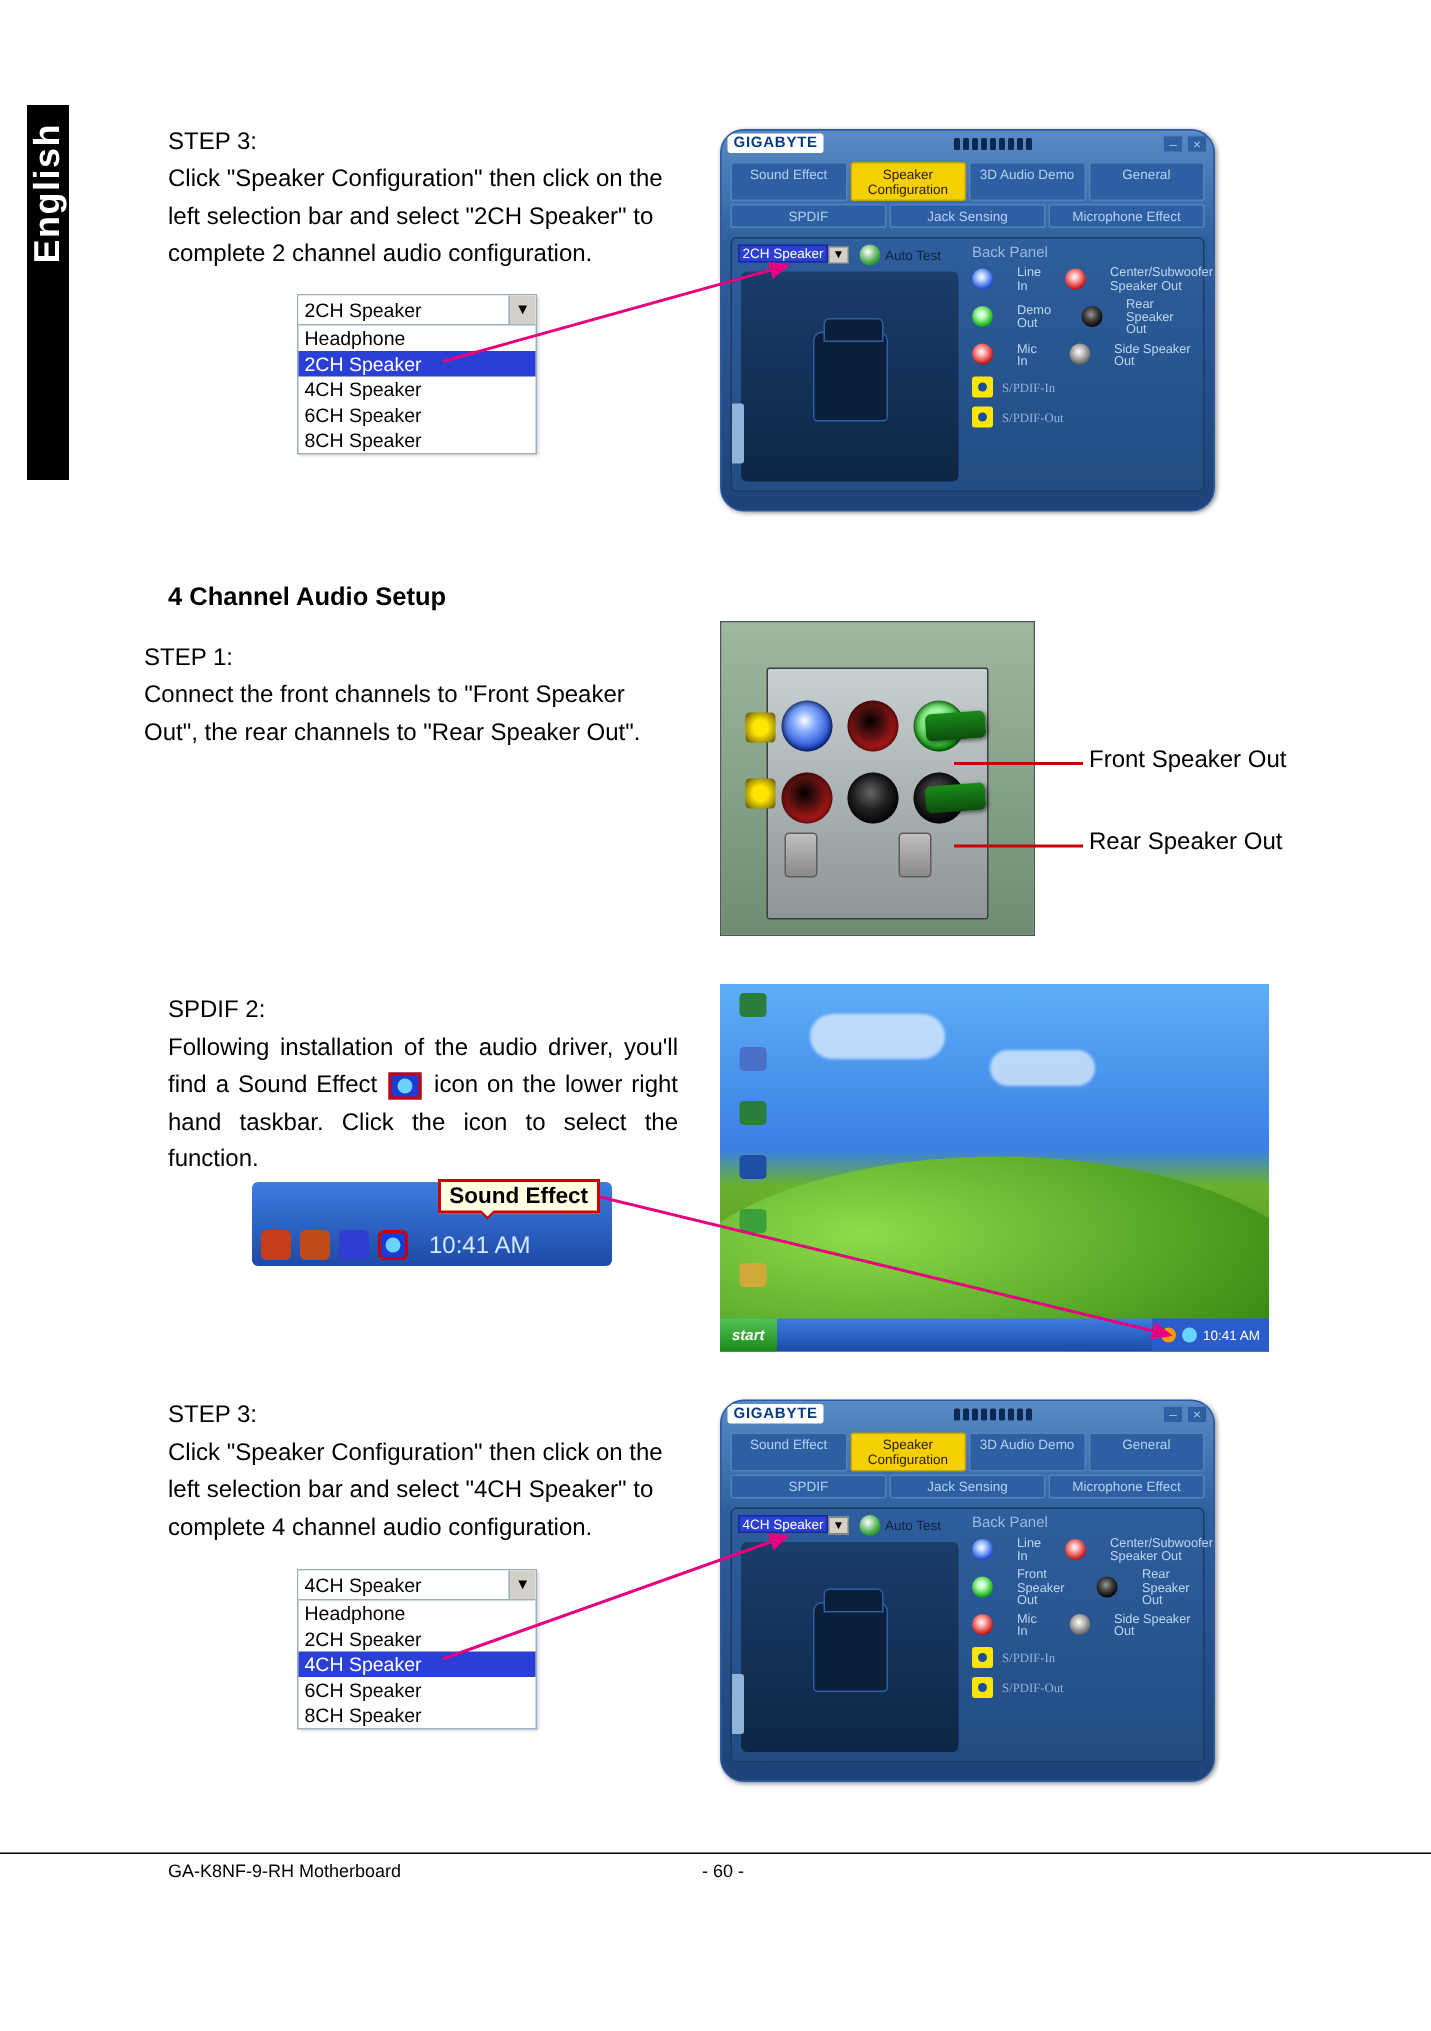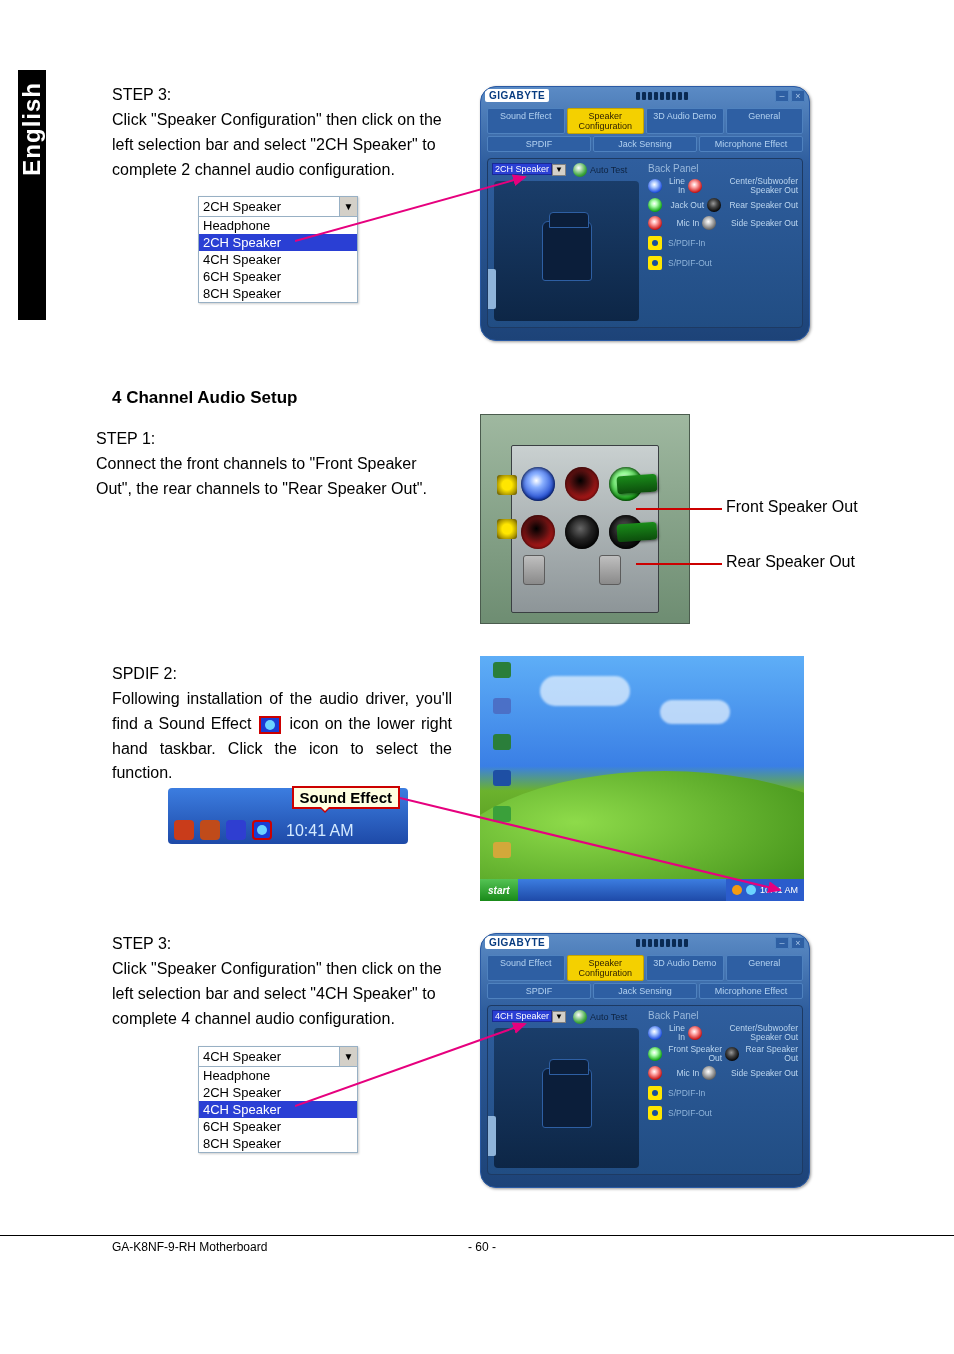--- a/index.html
+++ b/index.html
@@ -150,36 +150,36 @@
   }
   .gb-panel .room .chair::before {
     content:""; position:absolute; left:6px; top:-10px; width:38px; height:14px;
     background:#0b1e3a; border:1px solid #2e5fa3; border-radius:4px 4px 0 0;
   }
   .gb-panel .port-grid {
     position:absolute; left:160px; top:4px; right:4px;
     font-size:8.5px; color:#bcd6f0;
   }
   .gb-panel .pg-hdr { color:#9ab9dc; margin-bottom:3px; font-size:10px; }
-  .gb-panel .pg-row { display:flex; align-items:center; margin-bottom:4px; gap:3px;text-align:right; }
+  .gb-panel .pg-row { display:flex; align-items:center; margin-bottom:4px; gap:16px; }
   .gb-panel .pg-row .jack {
     width:14px; height:14px; border-radius:50%;
     background:radial-gradient(circle at 45% 40%, #fff 0%, #aaa 30%, #444 70%, #000);
     flex:0 0 auto;
   }
   .gb-panel .pg-row .jack.red   { background:radial-gradient(circle at 45% 40%, #fff 0%, #ffaaaa 25%, #cc1414 70%, #500); }
   .gb-panel .pg-row .jack.green { background:radial-gradient(circle at 45% 40%, #fff 0%, #b0ffb0 25%, #12a812 70%, #063); }
   .gb-panel .pg-row .jack.blue  { background:radial-gradient(circle at 45% 40%, #fff 0%, #b0ccff 25%, #1f4fe0 70%, #003); }
   .gb-panel .pg-row .jack.grey  { background:radial-gradient(circle at 45% 40%, #fff 0%, #ccc 25%, #666 70%, #222); }
   .gb-panel .pg-row .jack.black { background:radial-gradient(circle at 45% 40%, #999 0%, #444 35%, #000 75%); }
   .gb-panel .pg-row .lbl { flex:1 1 auto; line-height:1; }
   .gb-panel .spdif-row { display:flex; align-items:center; gap:6px; margin-top:6px; }
   .gb-panel .spdif-row .sq { width:14px; height:14px; background:#ffe600; border-radius:2px; position:relative; }
   .gb-panel .spdif-row .sq::after { content:""; position:absolute; left:4px; top:4px; width:6px; height:6px; border-radius:50%; background:#1a4d9a; }
-  .gb-panel .spdif-row .lbl { color:#8fb4da; }
+  .gb-panel .spdif-row .lbl { color:#8fb4da;font-family:Liberation Serif, serif; }
   .gb-panel .edge-tab {
     position:absolute; left:0; top:110px; width:8px; height:40px;
     background:#8fb4da; border-radius:0 2px 2px 0;
   }
   
   .backpanel-fig {
     width:210px; height:210px;
     background: linear-gradient(#9fb8a0,#6e8d72);
     border:1px solid #4b5c4e;
     position: relative;
@@ -224,21 +224,21 @@
   .backpanel-fig .h1 { left:42px; top:140px; }
   .backpanel-fig .h2 { left:118px; top:140px; }
 
   .call-line {
     position:absolute; height:0; border-top:2px solid #c00;
   }
   .call-label { font-size:16px; position:absolute; }
 
   
   .desktop-fig {
-    width:324px; height:245px;
+    width:366px; height:245px;
     background:#2c6fe8;
     position:relative;
     overflow:hidden;
   }
   .desktop-fig .sky {
     position:absolute; inset:0;
     background: linear-gradient(#5eaef7 0%, #3a7fe5 45%, #6bb22d 55%, #3c7d11 100%);
   }
   .desktop-fig .cloud {
     position:absolute; width:90px; height:30px; background:#eaf4ff;
@@ -388,21 +388,21 @@
         <div class="port-grid">
           <div class="pg-hdr">Back Panel</div>
           <div class="pg-row">
               <div class="jack blue"></div>
               <div class="lbl">Line In</div>
               <div class="jack red"></div>
               <div class="lbl">Center/Subwoofer Speaker Out</div>
             </div>
           <div class="pg-row">
               <div class="jack green"></div>
-              <div class="lbl">Jack Out</div>
+              <div class="lbl">Demo Out</div>
               <div class="jack black"></div>
               <div class="lbl">Rear Speaker Out</div>
             </div>
           <div class="pg-row">
               <div class="jack red"></div>
               <div class="lbl">Mic In</div>
               <div class="jack grey"></div>
               <div class="lbl">Side Speaker Out</div>
             </div>
           <div class="spdif-row">

